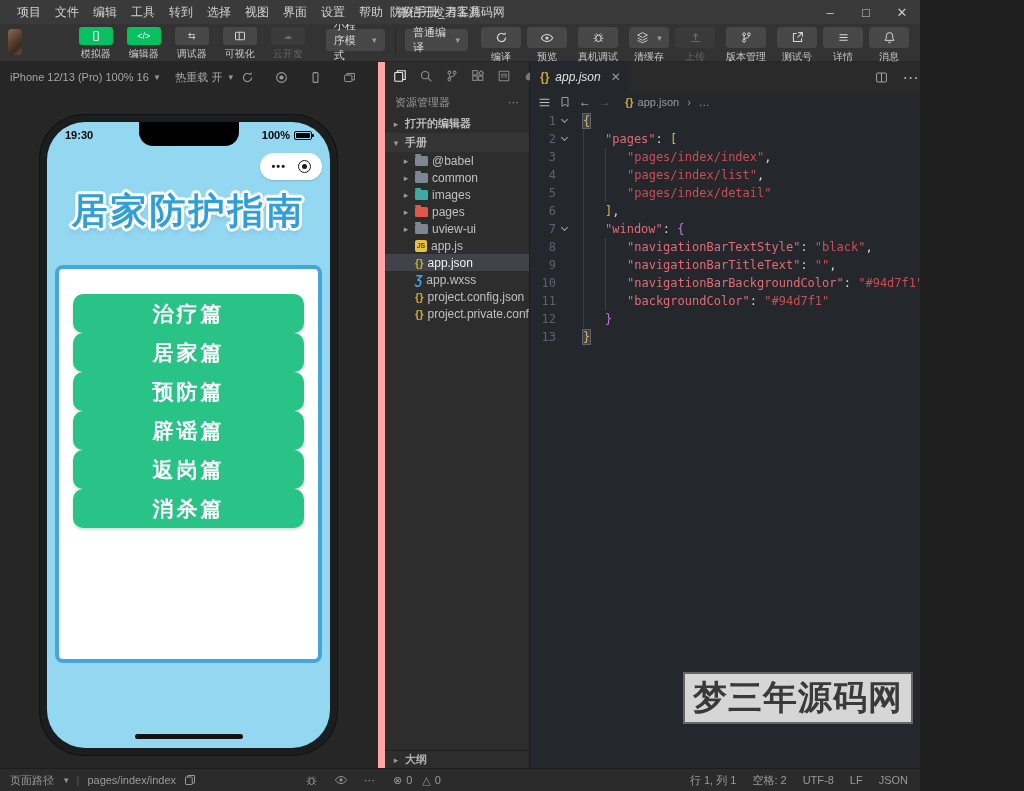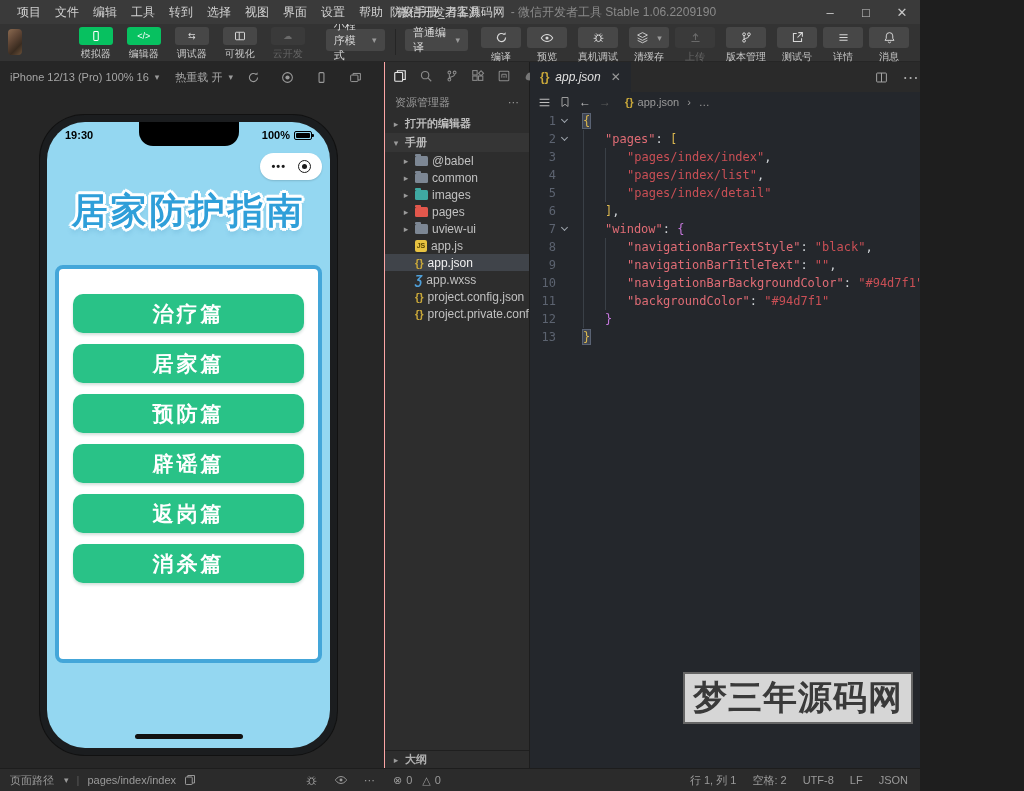--- a/index.html
+++ b/index.html
@@ -33,41 +33,41 @@
   .vsep { width:1px; height:26px; background:#252525; margin:2px 10px 0 10px; }
   .act-btn { width:46px; display:flex; flex-direction:column; align-items:center; gap:2px; }
   .act-ic { width:40px; height:21px; border-radius:3px; background:#474747; display:flex; align-items:center; justify-content:center; gap:2px; color:#d8d8d8; }
   .act-ic.disabled { background:#3a3a3a; color:#6a6a6a; }
   svg.ic { display:block; }
 
   
   .main { display:flex; height:706px; }
 
   
-  .sim-panel { position:relative; width:385px; background:#262626; border-right:1px solid #fca5a5; flex:none; }
+  .sim-panel { position:relative; width:385px; background:#262626; border-right:7px solid #fca5a5; flex:none; }
   .sim-header { height:30px; display:flex; align-items:center; font-size:11px; color:#a6a6a6; padding:0 10px; }
   .sim-header .dev { display:flex; align-items:center; }
   .sim-header .hot { margin-left:16px; display:flex; align-items:center; }
   .sim-hdr-icons { margin-left:auto; display:flex; align-items:center; gap:21px; padding-right:12px; color:#9a9a9a; }
 
   .phone { position:absolute; left:40px; top:53px; width:297px; height:640px; background:#1b1d1f; border-radius:44px; padding:7px; box-shadow:0 0 0 1px #111; }
   .screen { position:relative; width:100%; height:100%; background:#94d7f1; border-radius:38px; overflow:hidden; }
   .notch { position:absolute; top:0; left:50%; transform:translateX(-50%); width:100px; height:24px; background:#000; border-radius:0 0 14px 14px; }
   .p-status { display:flex; justify-content:space-between; align-items:center; padding:7px 18px 0 18px; color:#000; font-size:11px; font-weight:bold; }
   .batt-wrap { display:flex; align-items:center; gap:4px; }
   .battery { position:relative; width:18px; height:9px; border:1px solid #000; border-radius:2px; }
   .battery::before { content:""; position:absolute; left:1px; top:1px; right:1px; bottom:1px; background:#000; border-radius:1px; }
   .battery::after { content:""; position:absolute; right:-3px; top:2px; width:2px; height:3px; background:#000; border-radius:0 1px 1px 0; }
   .capsule { position:absolute; top:31px; right:8px; width:62px; height:27px; background:#fff; border-radius:14px; display:flex; align-items:center; justify-content:space-evenly; box-shadow:0 1px 2px rgba(0,0,0,0.15); }
   .cap-dots { color:#1a1a1a; font-size:11px; font-weight:bold; letter-spacing:1px; line-height:1; }
   .cap-target { width:13px; height:13px; border:1.5px solid #1a1a1a; border-radius:50%; display:flex; align-items:center; justify-content:center; }
   .cap-target::before { content:""; width:5px; height:5px; background:#1a1a1a; border-radius:50%; }
   .p-title { margin-top:46px; text-align:center; font-size:36px; font-weight:bold; letter-spacing:3px; color:#2f9fd9;
     text-shadow:-2px -2px 0 #fff,2px -2px 0 #fff,-2px 2px 0 #fff,2px 2px 0 #fff,0 -3px 0 #fff,0 3px 0 #fff,-3px 0 0 #fff,3px 0 0 #fff,0 5px 5px rgba(40,120,170,0.25); }
-  .p-card { position:absolute; left:8px; top:143px; width:267px; height:398px; background:#fff; border:4px solid #44a6d9; border-radius:8px; padding:25px 14px; display:flex; flex-direction:column; gap:11px; }
+  .p-card { position:absolute; left:8px; top:143px; width:267px; height:398px; background:#fff; border:4px solid #44a6d9; border-radius:8px; padding:25px 14px; display:flex; flex-direction:column; gap:0; }
   .green-btn { height:39px; background:#29c287; border-radius:10px; display:flex; align-items:center; justify-content:center; color:#fff; font-size:21px; font-weight:bold; letter-spacing:3px; box-shadow:0 2px 3px rgba(0,80,50,0.18); }
   .home-bar { position:absolute; bottom:9px; left:50%; transform:translateX(-50%); width:108px; height:5px; background:#111; border-radius:3px; }
 
   
   .sidebar { position:relative; width:145px; background:#2d2d2d; border-right:1px solid #1d1d1d; flex:none; font-size:12px; color:#c0c0c0; }
   .activity-row { height:28px; display:flex; align-items:center; gap:12px; padding:0 0 0 8px; }
   .act-icon { color:#8a8a8a; display:flex; }
   .act-icon.on { color:#e8e8e8; }
   .panel-title { height:24px; display:flex; align-items:center; justify-content:space-between; padding:0 10px; font-size:11px; color:#9a9a9a; }
   .sec-row { height:19px; display:flex; align-items:center; gap:4px; padding-left:6px; font-size:11px; font-weight:bold; color:#bcbcbc; }
@@ -137,21 +137,20 @@
         <span class="menu-item">转到</span>
         <span class="menu-item">选择</span>
         <span class="menu-item">视图</span>
         <span class="menu-item">界面</span>
         <span class="menu-item">设置</span>
         <span class="menu-item">帮助</span>
         <span class="menu-item">微信开发者工具</span>
       </div>
     <div class="win-title">
       <span class="proj">防疫手册_刀客源码网</span>
-      <span class="suffix">- 微信开发者工具 Stable 1.06.2209190</span>
     </div>
     <div class="win-controls">
       <div class="win-btn">–</div>
       <div class="win-btn">□</div>
       <div class="win-btn">✕</div>
     </div>
   </div>
 
   <div class="toolbar">
     <div class="avatar"></div>

